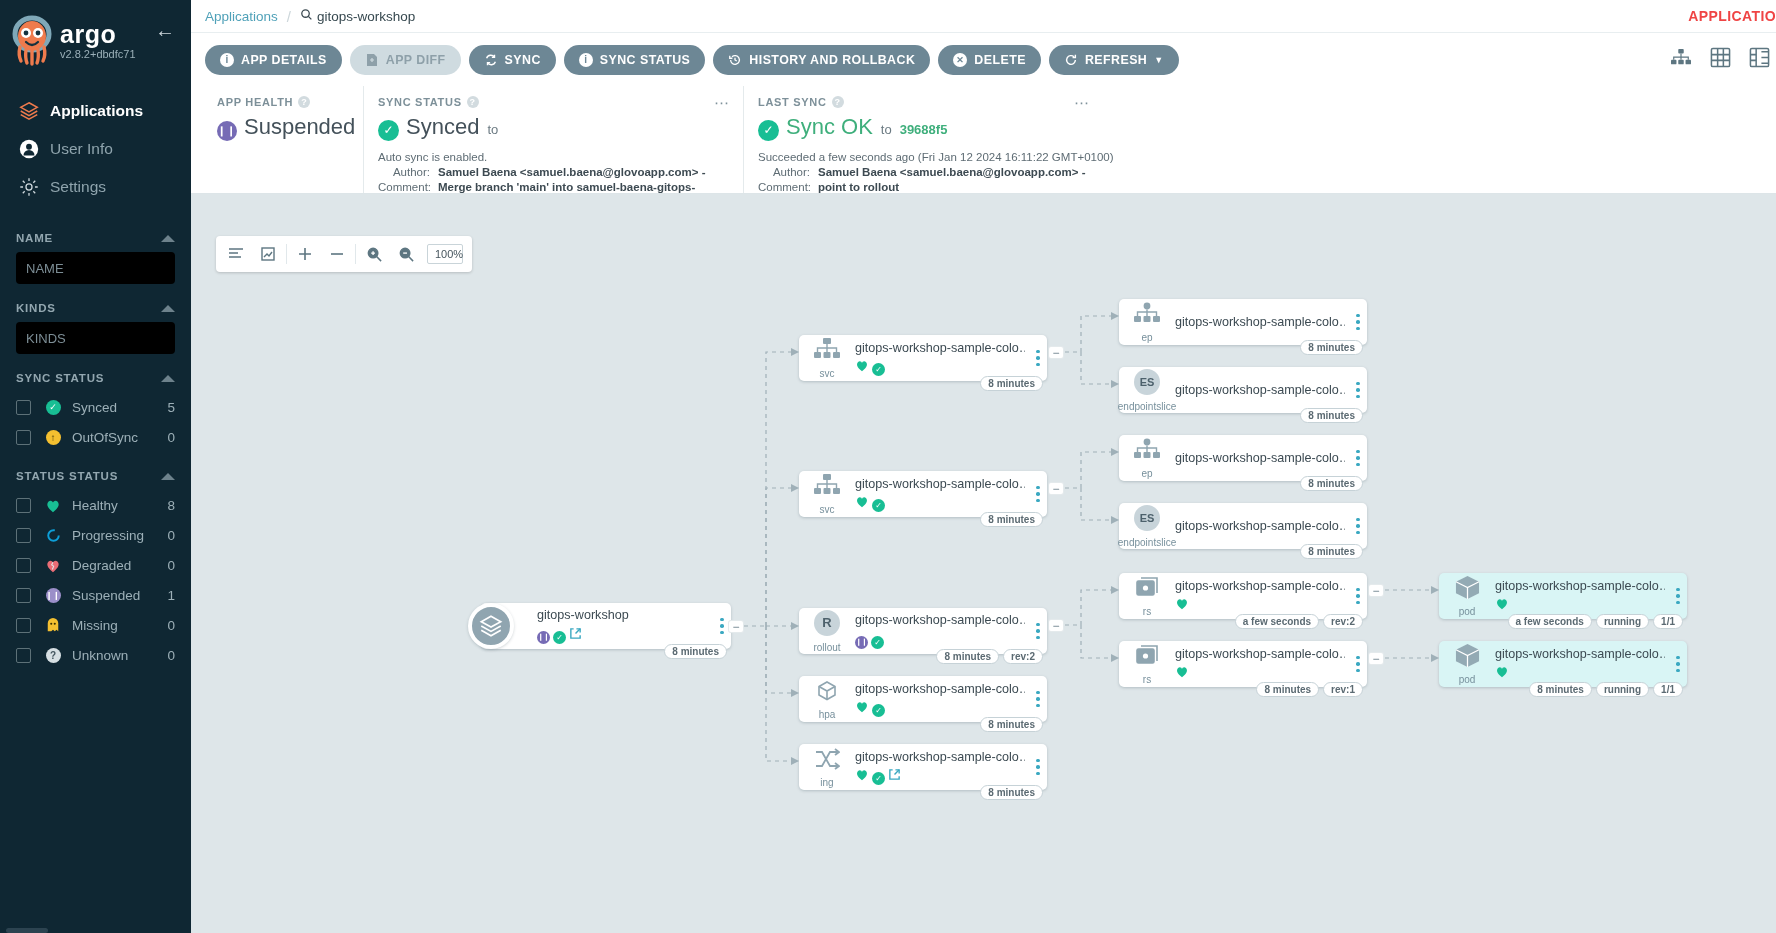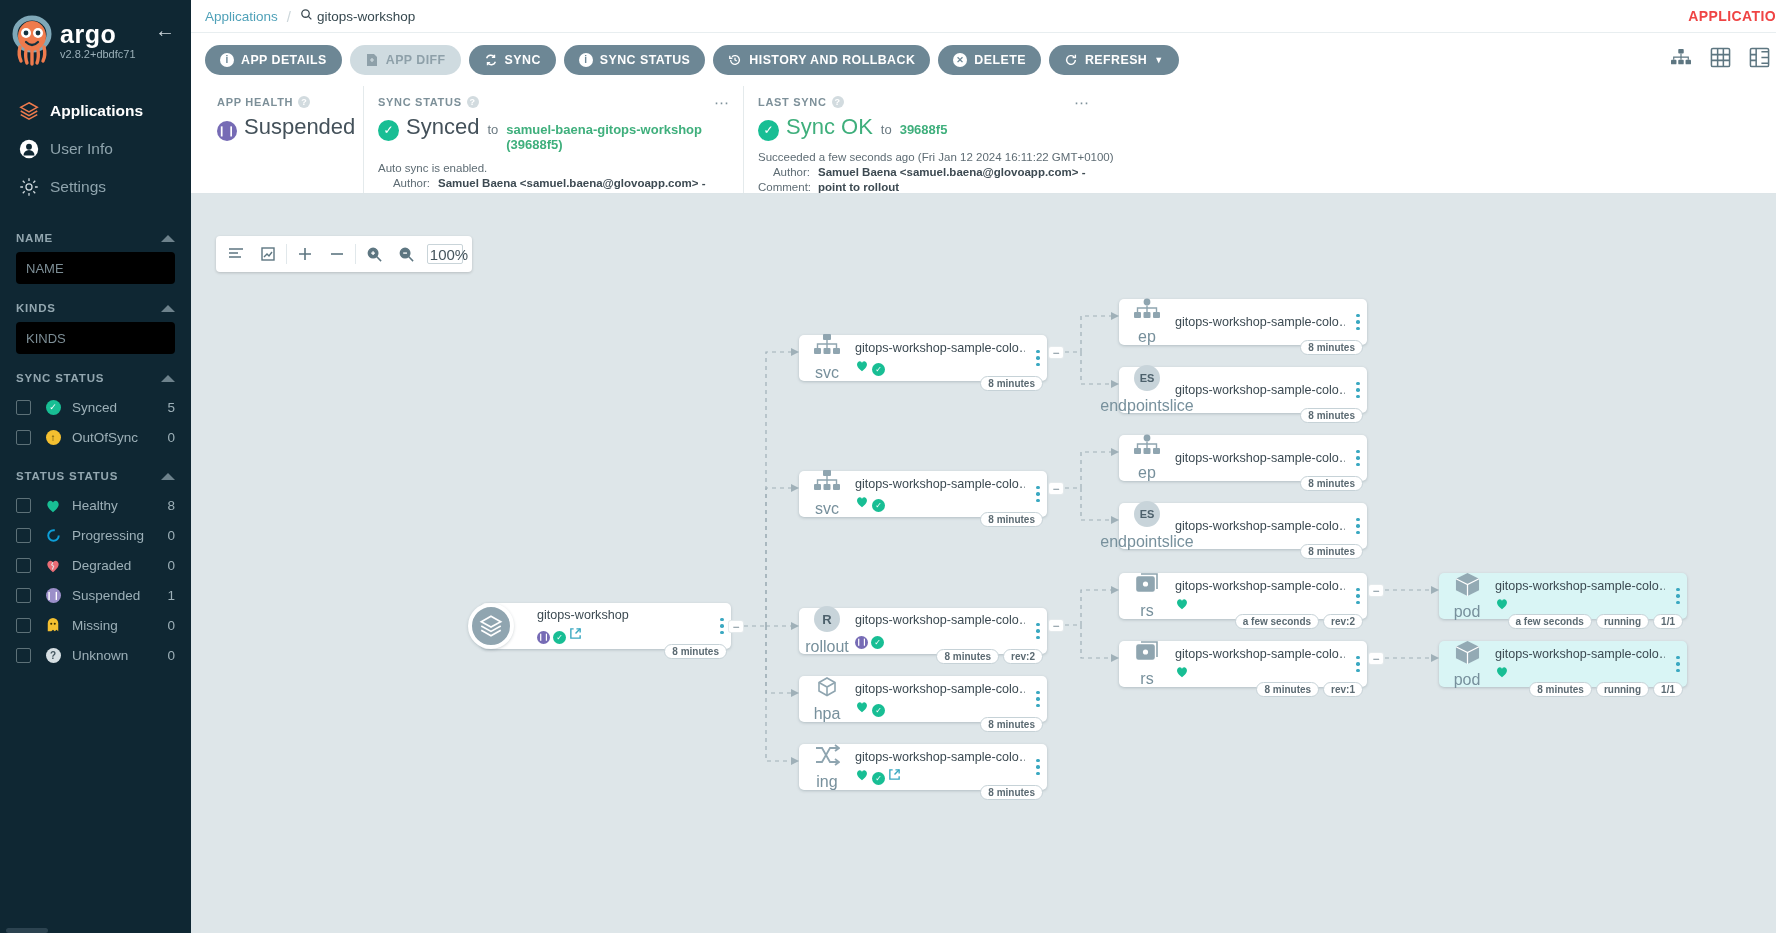--- a/index.html
+++ b/index.html
@@ -106,30 +106,30 @@
 
   
   .graph { flex: 1; position: relative; overflow: hidden; background: #dee6e9; }
   .gtoolbar {
     position: absolute; left: 25px; top: 42px; height: 36px; background: #fff;
     border-radius: 4px; display: flex; align-items: center; box-shadow: 0 1px 3px rgba(0,0,0,.18);
     padding: 0 4px; z-index: 5;
   }
   .gt-btn { width: 32px; height: 34px; display: flex; align-items: center; justify-content: center; color: #5d7681; cursor: pointer; }
   .gt-div { width: 1px; height: 20px; background: #e1e8eb; margin: 0 2px; }
-  .zoomval { width: 36px; height: 20px; border: 1px solid #c9d4d9; border-radius: 2px; font-size: 15px; color: #46555d; display: flex; align-items: center; justify-content: center; margin: 0 5px; padding-left: 8px; }
+  .zoomval { width: 36px; height: 20px; border: 1px solid #c9d4d9; border-radius: 2px; font-size: 11px; color: #46555d; display: flex; align-items: center; justify-content: center; margin: 0 5px; padding-left: 8px; }
 
   
   .node {
     position: absolute; background: #fff; border-radius: 5px;
     box-shadow: 0 1px 3px rgba(70,90,100,.28); display: flex; align-items: center;
   }
   .node.pod-hl { background: #d9f5f5; }
   .node-ico { width: 56px; flex: 0 0 56px; display: flex; flex-direction: column; align-items: center; justify-content: center; color: #77909c; }
-  .node-kind { font-size: 16px; color: #77909c; margin-top: 6px; }
+  .node-kind { font-size: 10px; color: #77909c; margin-top: 6px; }
   .node-body { flex: 1; padding-right: 4px; min-width: 0; }
   .node-title { font-size: 12.6px; color: #3c4a52; white-space: nowrap; overflow: hidden; }
   .node-badges { display: flex; align-items: center; gap: 3px; margin-top: 3px; }
   .kebab { width: 18px; flex: 0 0 18px; display: flex; flex-direction: column; align-items: center; gap: 3px; cursor: pointer; }
   .kebab i { width: 3.5px; height: 3.5px; border-radius: 50%; background: #3aa8c1; display: block; }
   .tags { position: absolute; right: 4px; bottom: -10px; display: flex; gap: 4px; font-weight: bold; }
   .tag {
     background: #fff; border: 1px solid #c6d2d7; border-radius: 9px;
     font-size: 10px; color: #5b6a72; padding: 1px 7px; white-space: nowrap;
   }
@@ -430,21 +430,20 @@
           <span class="qmark">?</span>
         </div>
         <div class="sval">
           <div class="sval-main">
             <span>
               <span class="cir" style="width:21px;height:21px;background:#18be94;font-size:12px;">✓</span>
             </span>
             <span>Synced</span>
           </div>
           <span class="sval-to">to</span>
-          <span class="sval-rev">samuel-baena-gitops-workshop (39688f5)</span>
         </div>
         <div class="smeta">Auto sync is enabled.</div>
         <div class="kv">
           <span class="k">Author:</span>
           <span class="v">Samuel Baena &lt;samuel.baena@glovoapp.com&gt; -</span>
         </div>
         <div class="kv">
           <span class="k">Comment:</span>
           <span class="v">Merge branch 'main' into samuel-baena-gitops-workshop</span>
         </div>

